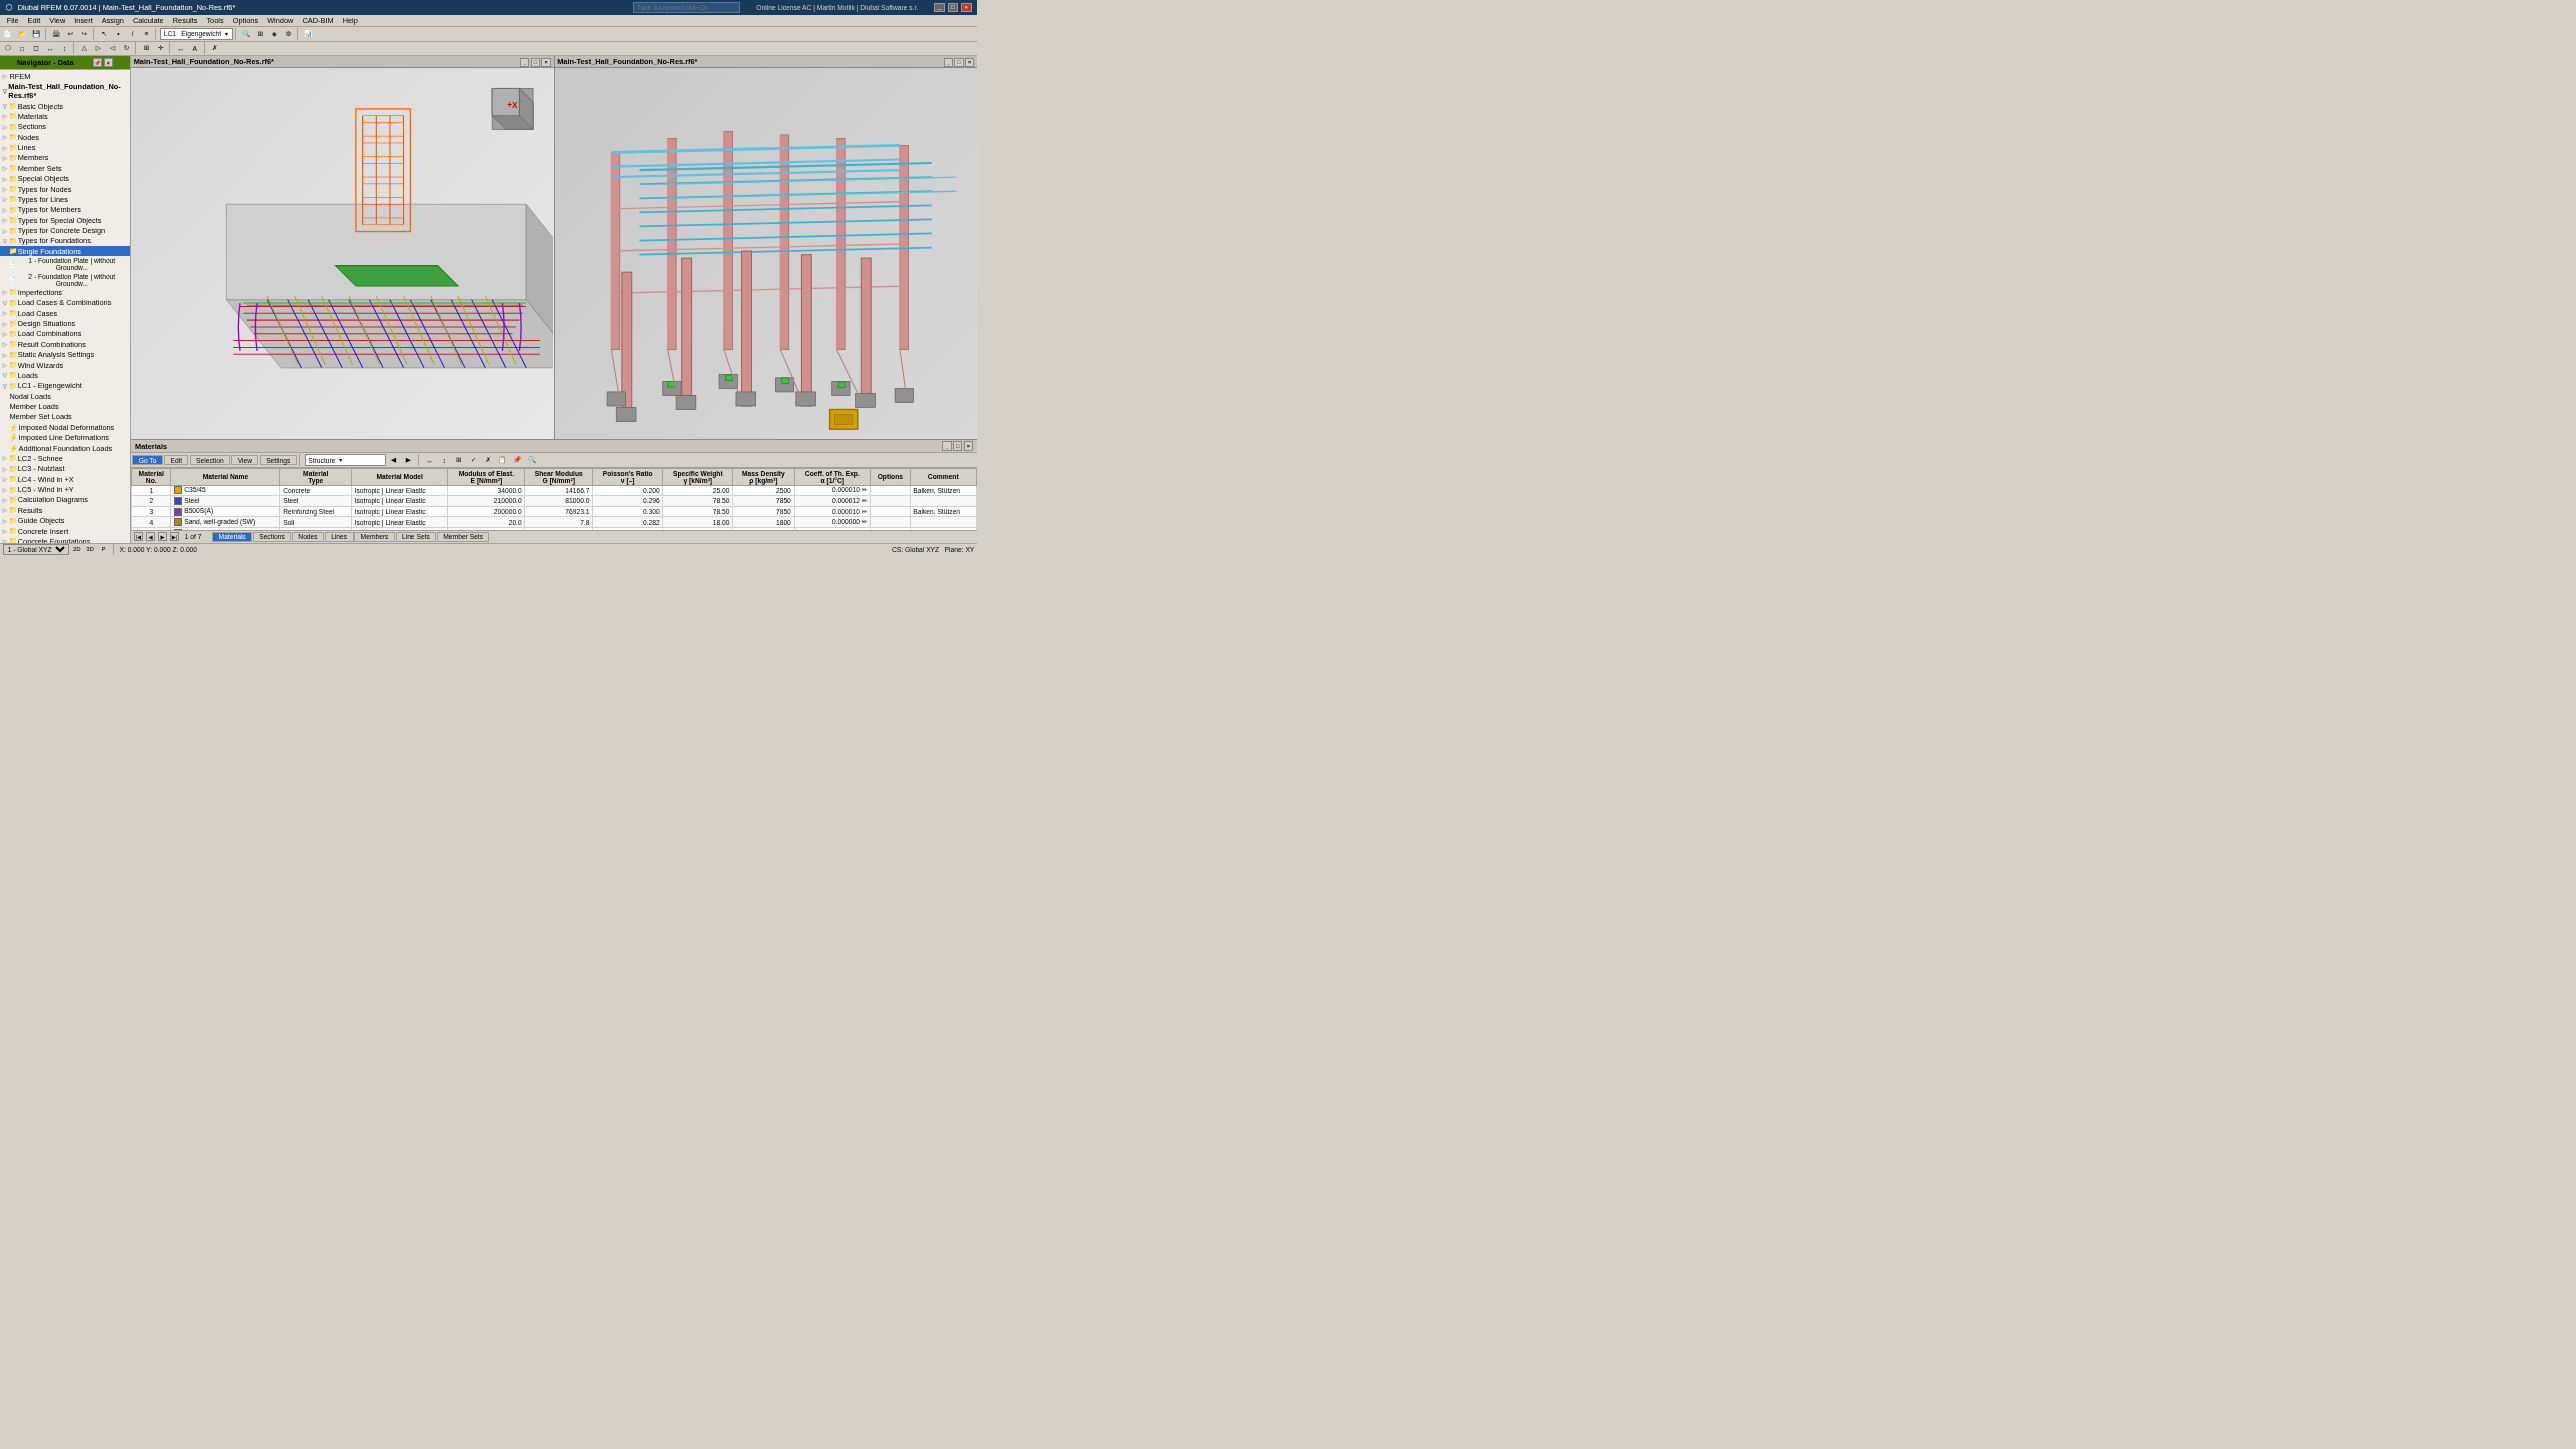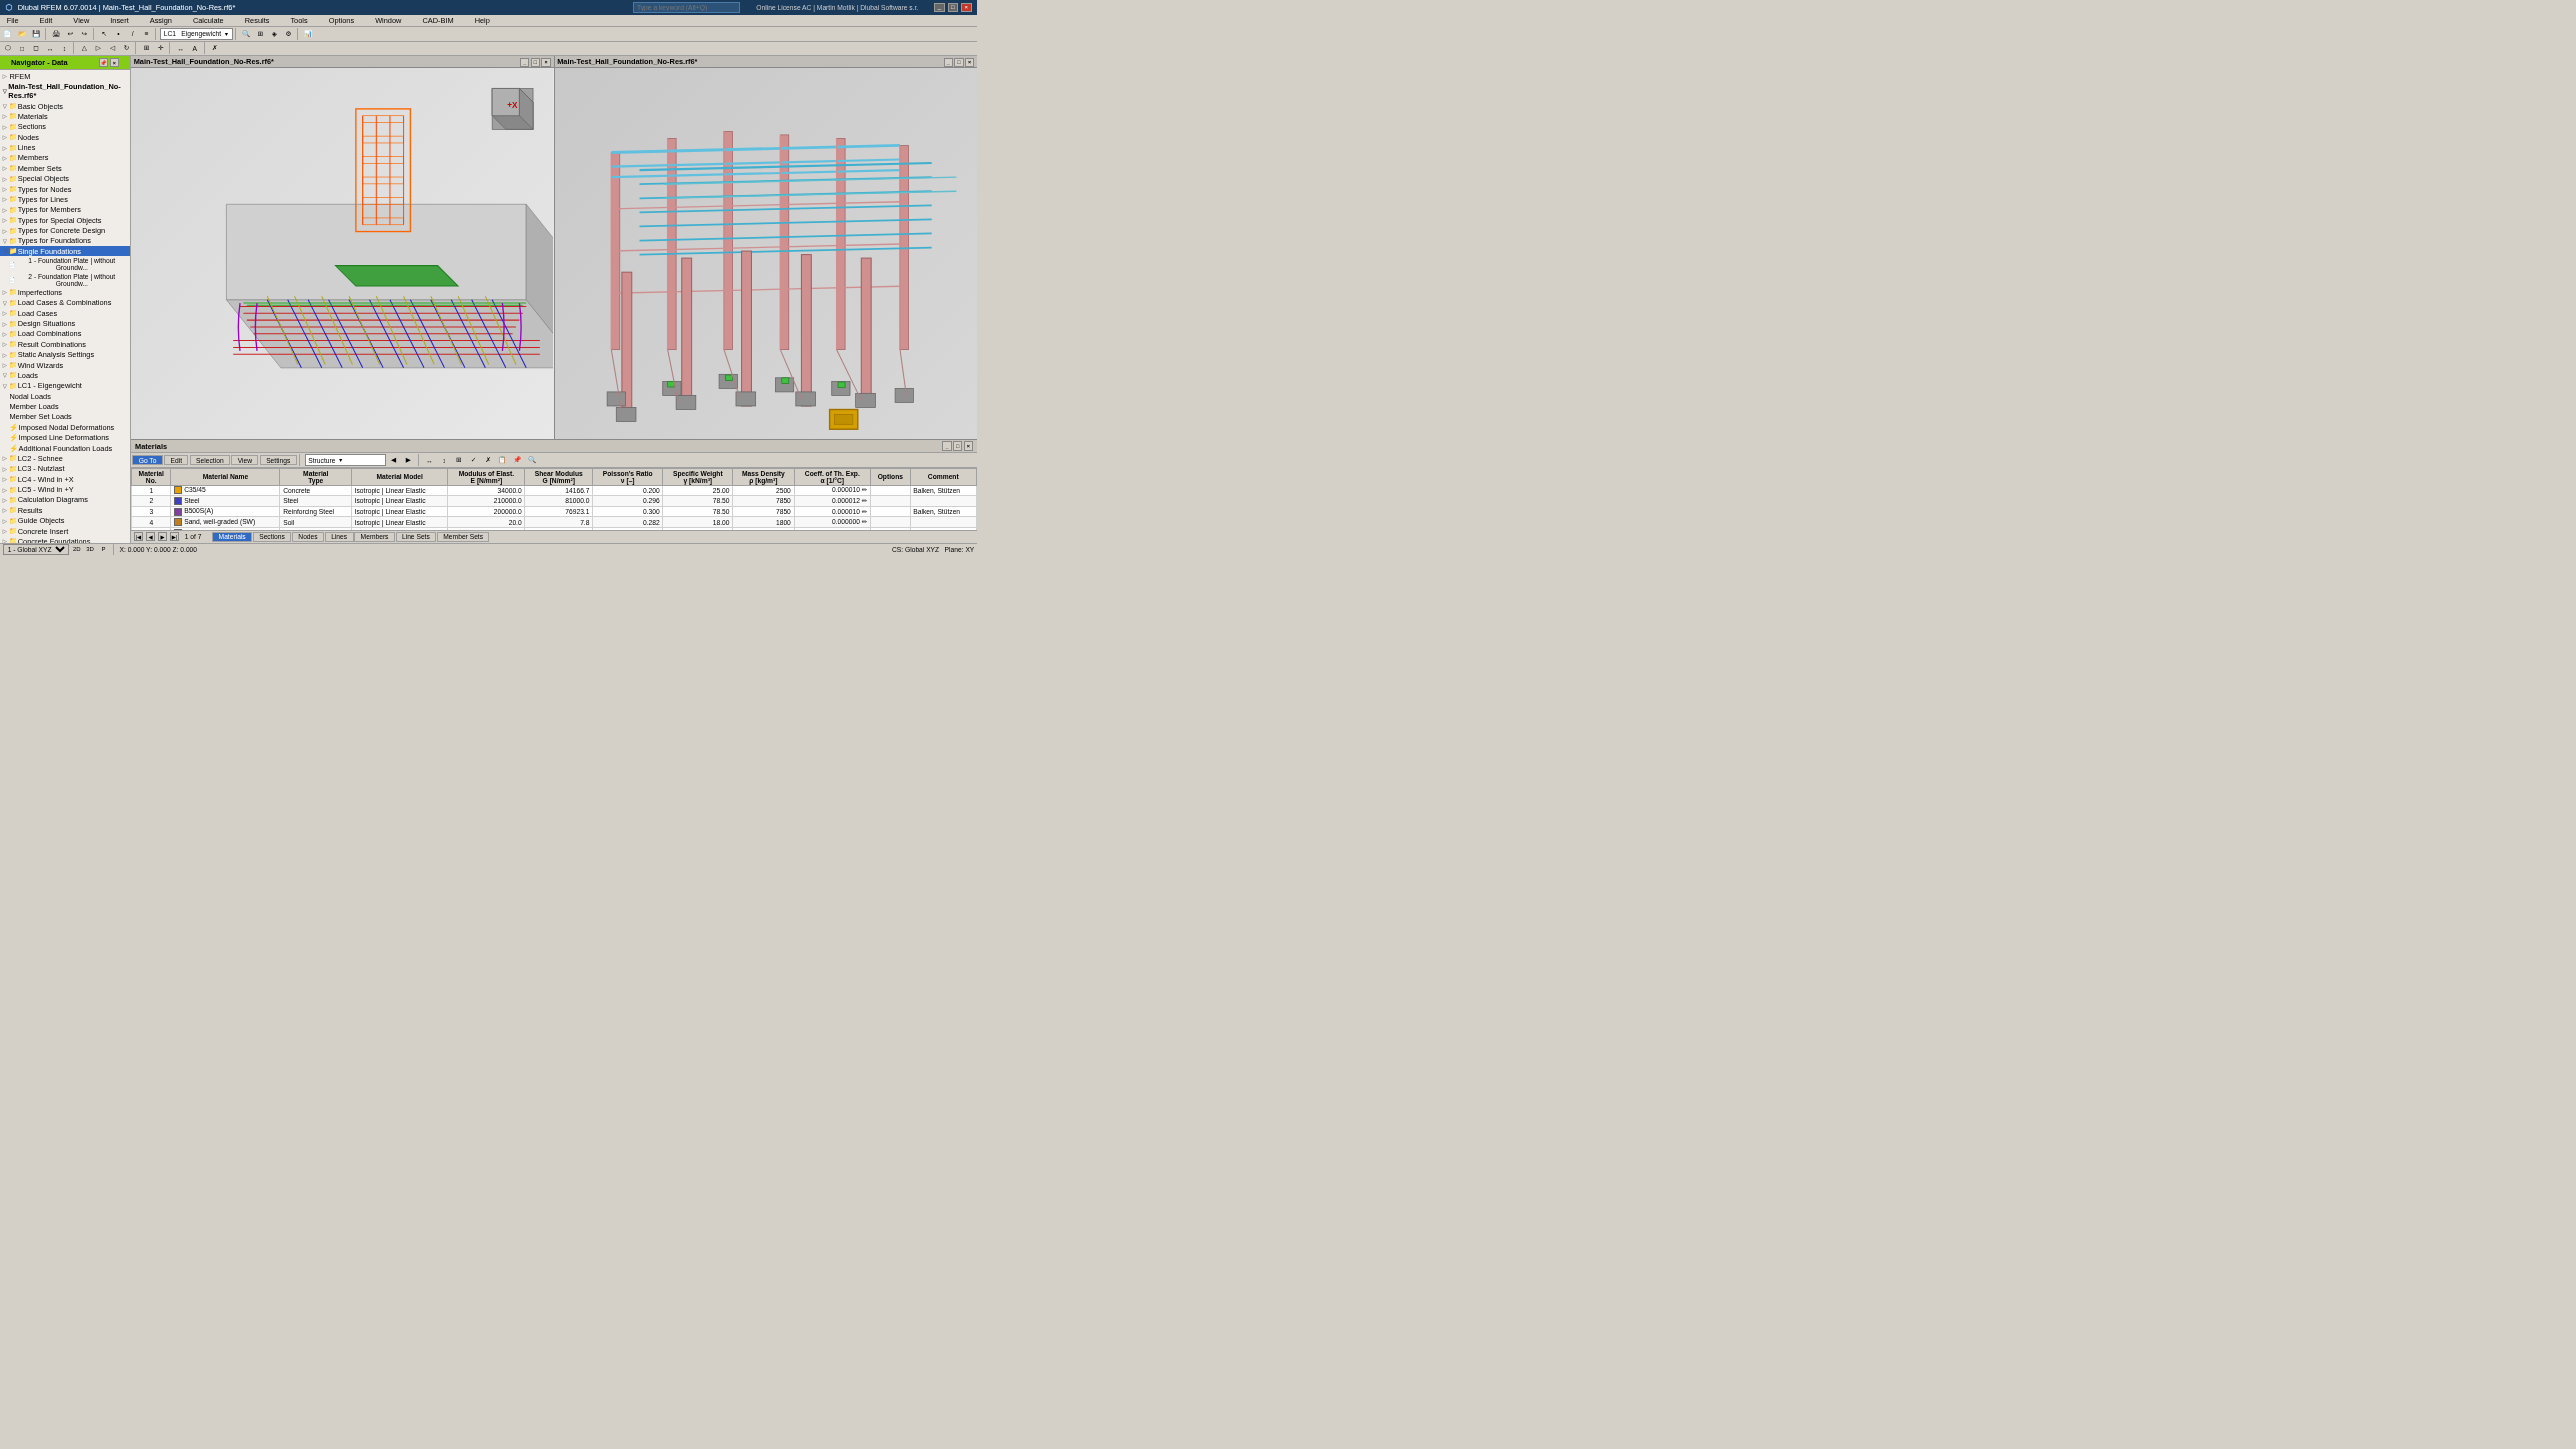--- a/index.html
+++ b/index.html
@@ -7,36 +7,36 @@
     
     
     #titlebar { height: 14.8px; background: #1a3a5c; color: #fff; display: flex; align-items: center; padding: 0 5.4px; font-size: 7.4px; justify-content: space-between; }
     #titlebar .controls { display: flex; gap: 2.7px; }
     #titlebar .ctrl-btn { width: 10.7px; height: 9.4px; background: #666; border: 0.7px solid #999; display: flex; align-items: center; justify-content: center; font-size: 6px; cursor: pointer; color: #fff; }
     #titlebar .ctrl-btn.close { background: #c0392b; }
     #titlebar .search-area { display: flex; align-items: center; gap: 2.7px; font-size: 6.7px; }
     #titlebar .search-box { background: #2c5278; border: 0.7px solid #4a7aa8; padding: 0.7px 2.7px; color: #ccc; font-size: 6.7px; width: 107px; }
     
     
-    #menubar { height: 12px; background: #d4d0c8; display: flex; align-items: center; padding: 0 2.7px; border-bottom: 0.7px solid #a0a0a0; gap: 13px; }
+    #menubar { height: 12px; background: #d4d0c8; display: flex; align-items: center; padding: 0 2.7px; border-bottom: 0.7px solid #a0a0a0; gap: 1px; }
     .menu-item { padding: 0.7px 4px; font-size: 7.4px; cursor: pointer; }
     
     
     #toolbar1, #toolbar2 { height: 14.8px; background: #d4d0c8; display: flex; align-items: center; padding: 0 1.3px; border-bottom: 0.7px solid #a0a0a0; gap: 0.7px; }
     .tb-btn { width: 13.4px; height: 13.4px; background: #d4d0c8; border: 0.7px solid transparent; display: flex; align-items: center; justify-content: center; font-size: 6.7px; cursor: pointer; }
     .tb-sep { width: 2.7px; height: 12px; border-left: 0.7px solid #a0a0a0; margin: 0 1.3px; }
     .tb-dropdown { height: 12px; background: #fff; border: 0.7px solid #888; padding: 0 2.7px; font-size: 6.7px; display: flex; align-items: center; gap: 2.7px; min-width: 54px; }
     .tb-dropdown-arrow { font-size: 5.4px; }
     
     
     #main { display: flex; height: calc(555px - 14.8px - 12px - 14.8px - 14.8px - 12px); }
     
     
     #navigator { width: 131px; background: #f0ede8; border-right: 0.7px solid #a0a0a0; display: flex; flex-direction: column; }
-    #nav-header { height: 13.4px; background: #84cc16; border-bottom: 0.7px solid #a0a0a0; display: flex; align-items: center; justify-content: space-between; padding: 0 11px; font-weight: bold; font-size: 7.4px; }
+    #nav-header { height: 13.4px; background: #4d7c0f; border-bottom: 0.7px solid #a0a0a0; display: flex; align-items: center; justify-content: space-between; padding: 0 17px; font-weight: bold; font-size: 7.4px; }
     #nav-content { flex: 1; overflow-y: auto; padding: 1.3px 0; }
     .nav-indent1 { padding-left: 8px; }
     .nav-indent2 { padding-left: 14.8px; }
     .nav-indent3 { padding-left: 21.5px; }
     .nav-indent4 { padding-left: 28px; text-align: center; }
     .expand-icon { font-size: 5.4px; color: #555; width: 6.7px; display: inline-block; }
     .folder-icon { color: #d4a017; font-size: 6.7px; }
     .file-icon { color: #316ac5; font-size: 6px; }
     
     

